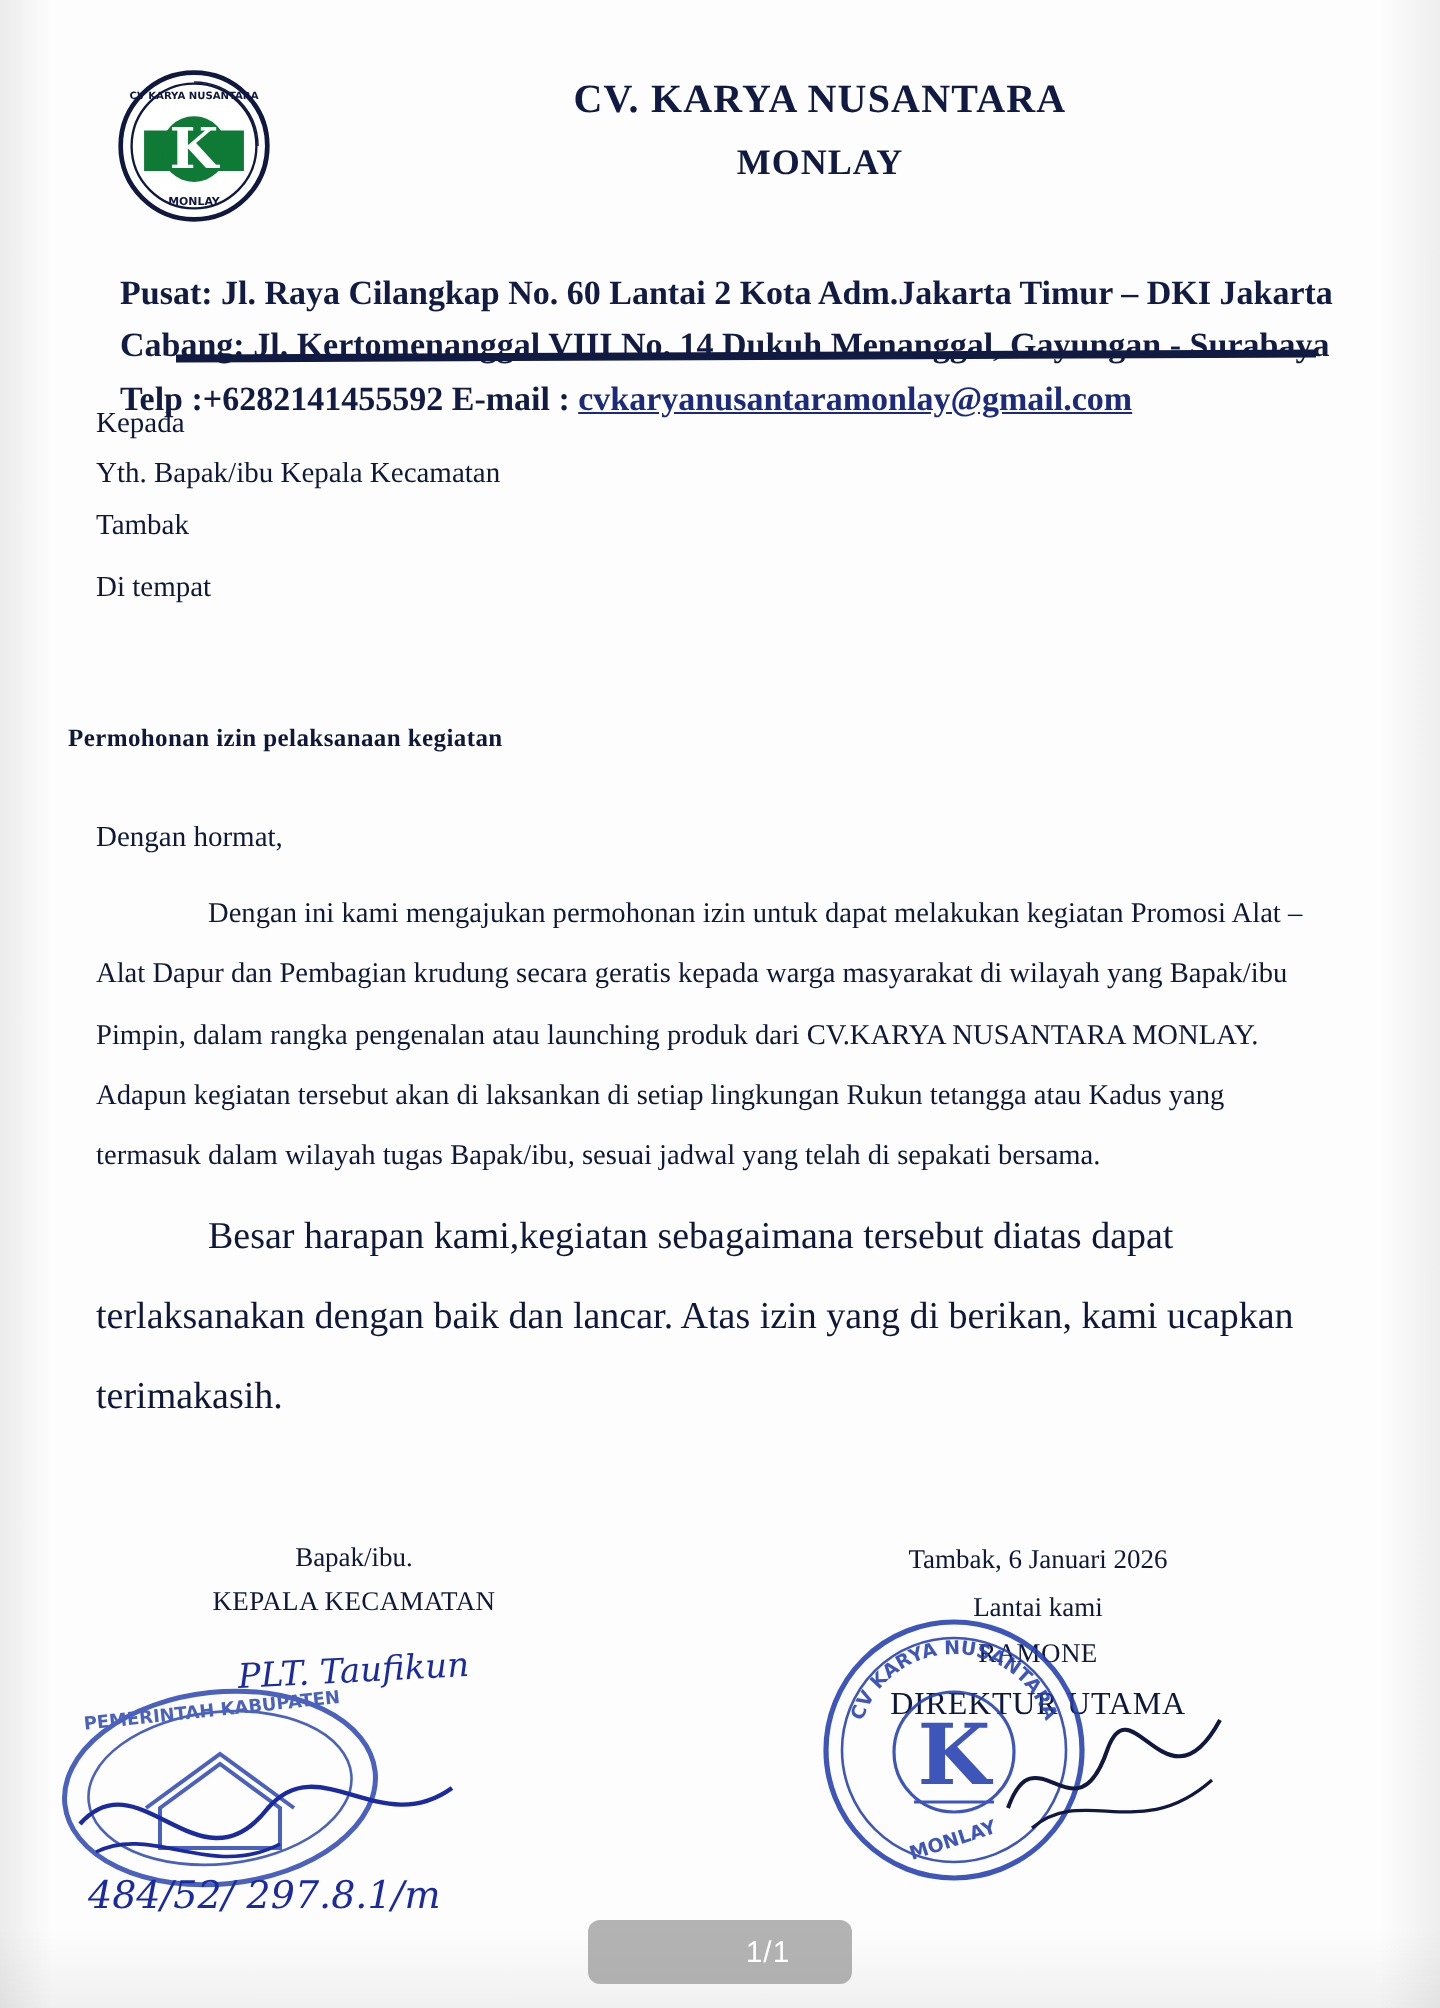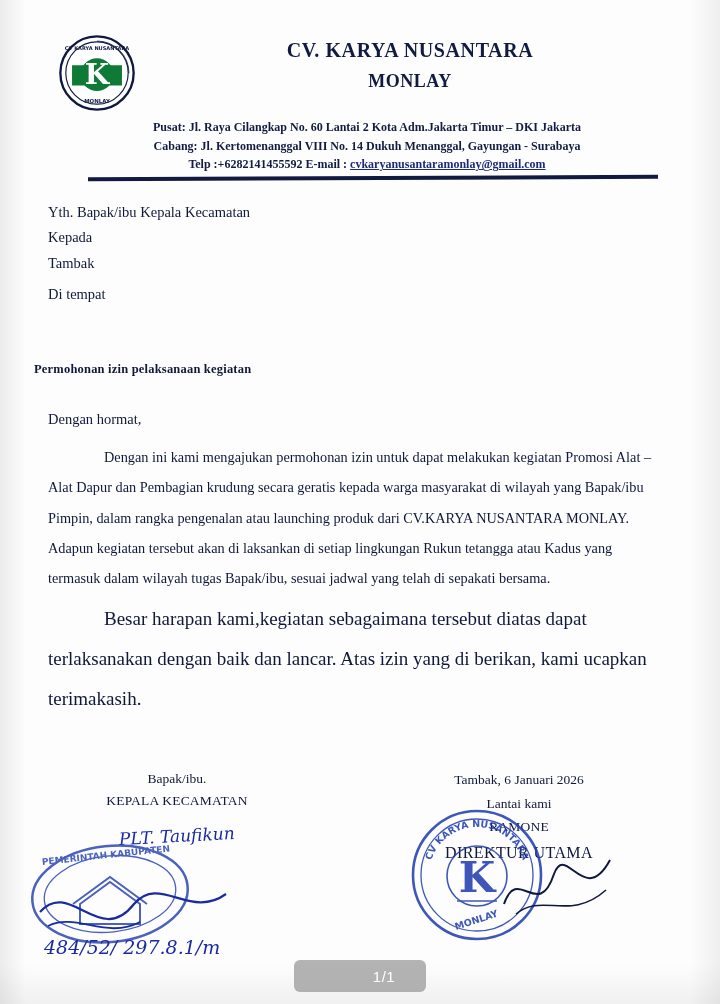--- a/index.html
+++ b/index.html
@@ -74,23 +74,22 @@
     font-size: 18px;
     font-weight: bold;
     letter-spacing: 0.5px;
     color: #111a40;
     margin-top: 8px;
   }
   .addr-block {
     position: absolute;
     left: 60px;
     right: 46px;
-    top: 96px;
-    text-align: center;
-    font-size: 12px;
+    top: 112px;
+    font-size: 17px;
     font-weight: bold;
     line-height: 1.55;
     color: #121b42;
   }
   .addr-line { white-space: nowrap; }
   .email-link {
     color: #1b2a7a;
     text-decoration: underline;
     font-weight: bold;
   }
@@ -277,22 +276,22 @@
       <div class="addr-line">Cabang: Jl. Kertomenanggal VIII No. 14 Dukuh Menanggal, Gayungan - Surabaya</div>
       <div class="addr-line">
         <span>Telp :+6282141455592 E-mail : </span><span class="email-link">cvkaryanusantaramonlay@gmail.com</span>
       </div>
     </div>
   </div>
 
   <div class="rule-thick"></div>
 
   <div class="recipient">
+    <div>Kepada</div>
     <div>Yth. Bapak/ibu Kepala Kecamatan</div>
-    <div>Kepada</div>
     <div>Tambak</div>
   </div>
 
   <div class="ditempat">Di tempat</div>
 
   <div class="subject">Permohonan izin pelaksanaan kegiatan</div>
 
   <div class="salutation">Dengan hormat,</div>
 
   <div class="para1">

